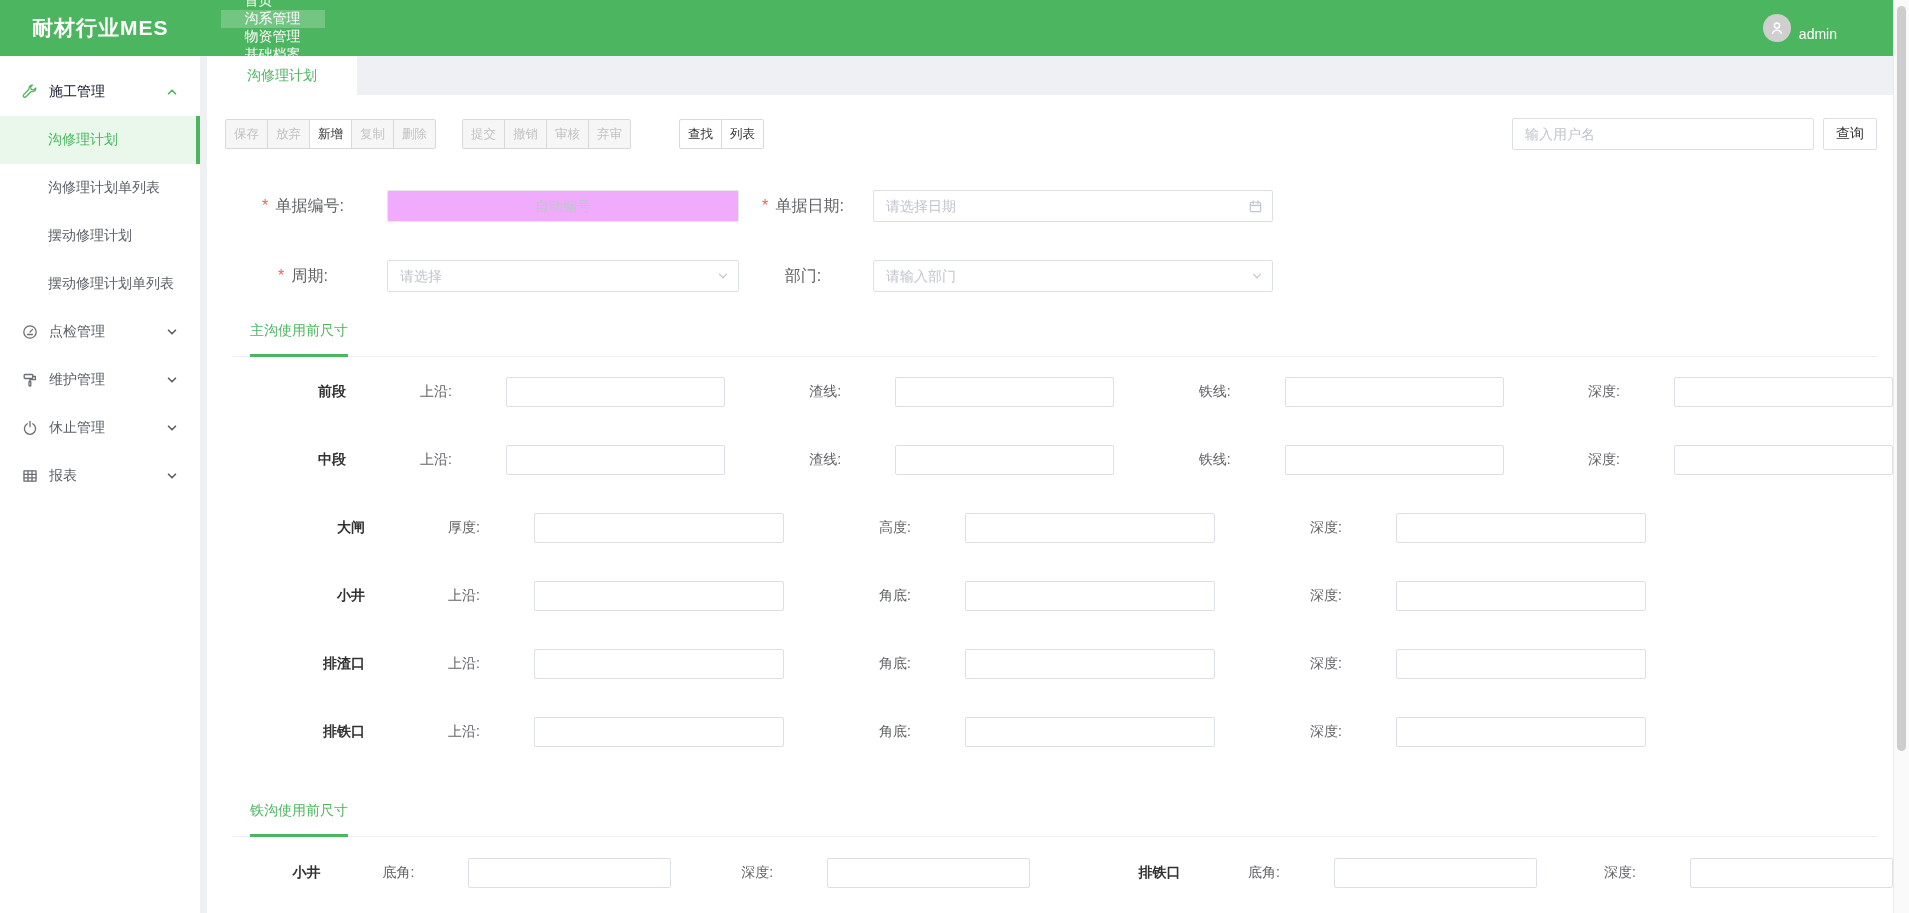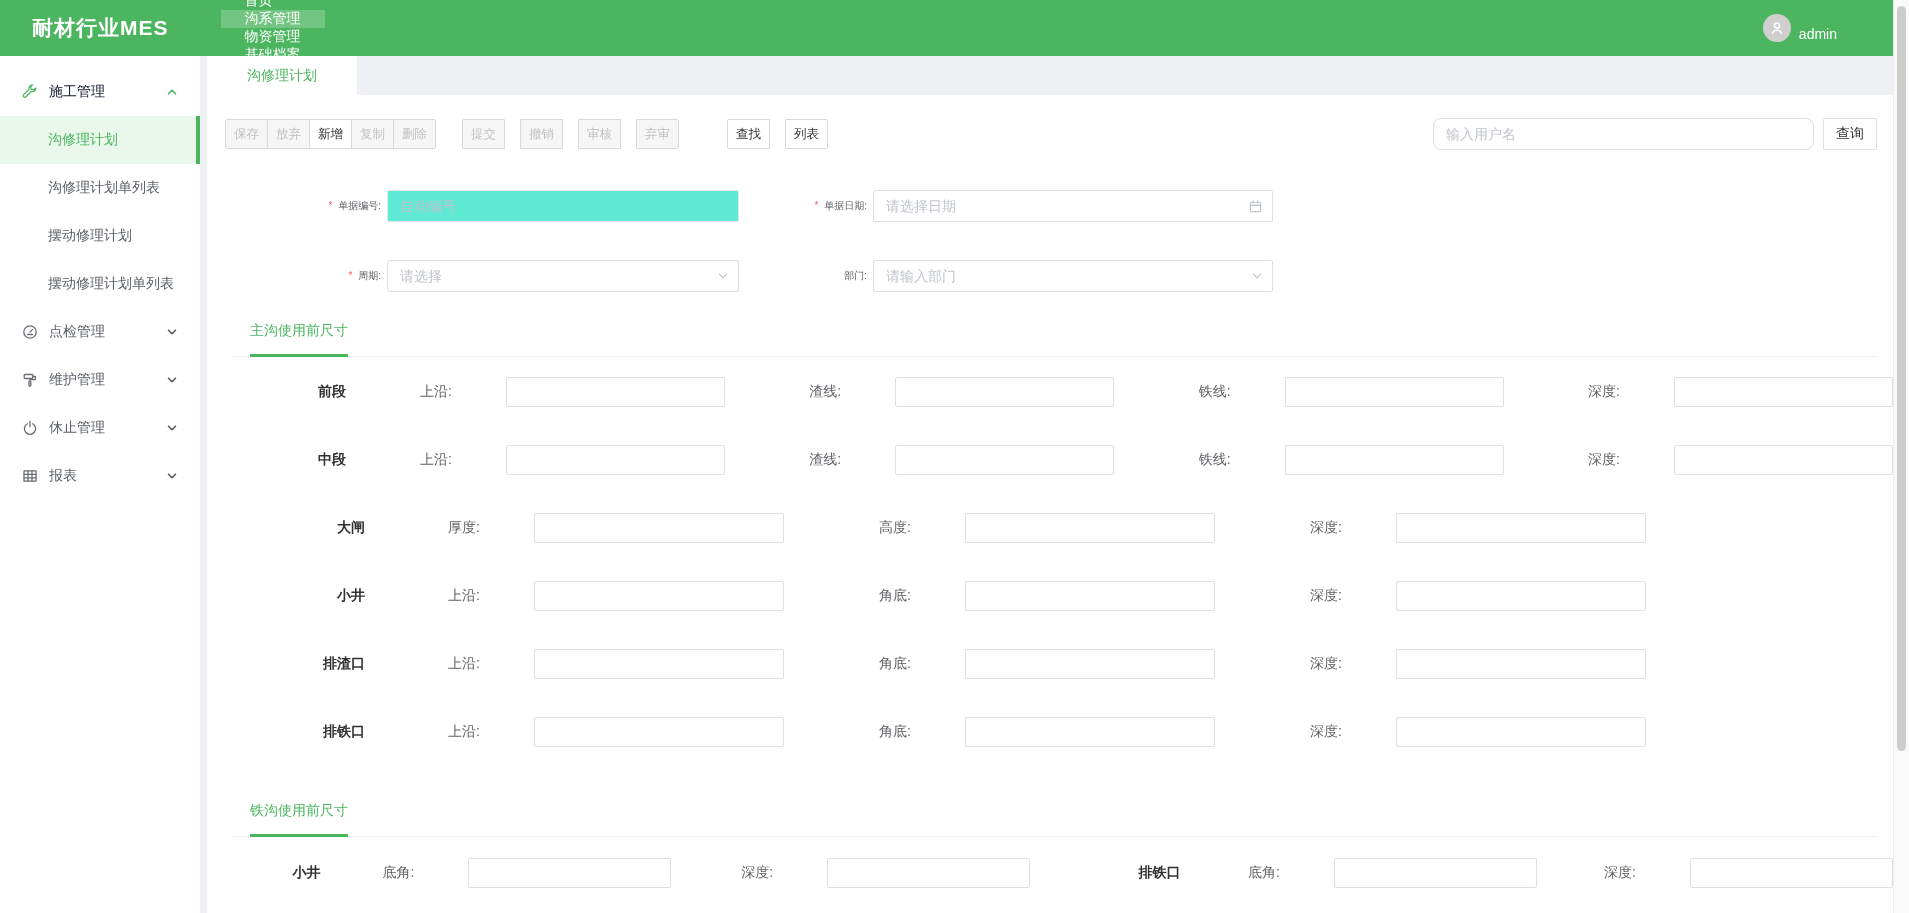--- a/index.html
+++ b/index.html
@@ -32,46 +32,46 @@
   .side-child.active { background: #e9f8eb; color: #4cb55f; border-right: 4px solid #4cb55f; }
 
   
   .main { position: absolute; left: 207px; top: 56px; right: 16px; bottom: 0; background: #fff; }
   .tabbar { height: 39px; background: #eef0f3; display: flex; }
   .tab { height: 39px; display: flex; align-items: center; padding: 0 40px; background: #fff; color: #4cb55f; font-size: 14px; cursor: pointer; }
 
   
   .toolbar { display: flex; align-items: center; margin-top: 23px; padding: 0 16px 0 18px; }
   .btn-group { display: flex; }
-  .btn-group + .btn-group { margin-left: 26px; gap: 16px; }
+  .btn-group + .btn-group { margin-left: 26px; }
   .btn-group.g3 { margin-left: 48px; }
   .tbtn { height: 30px; padding: 0 8px; font-size: 12.5px; background: #fff; border: 1px solid #d9d9d9; color: #333; margin-left: -1px; cursor: pointer; font-family: inherit; }
   .btn-group .tbtn:first-child { margin-left: 0; border-radius: 2px 0 0 2px; }
   .btn-group .tbtn:last-child { border-radius: 0 2px 2px 0; }
   .tbtn.disabled { color: #c2c2c2; background: #f6f6f6; cursor: not-allowed; }
   .searchbox { margin-left: auto; display: flex; align-items: center; }
-  .search-input { width: 381px; height: 32px; border: 1px solid #dcdfe6; border-radius: 8px; padding: 0 12px; font-size: 14px; color: #303133; font-family: inherit; outline: none; }
+  .search-input { width: 302px; height: 32px; border: 1px solid #dcdfe6; border-radius: 2px; padding: 0 12px; font-size: 14px; color: #303133; font-family: inherit; outline: none; }
   .search-input::placeholder { color: #c0c4cc; }
   .qbtn { height: 32px; padding: 0 12px; margin-left: 9px; background: #fff; border: 1px solid #dcdfe6; border-radius: 2px; font-size: 14px; color: #303133; cursor: pointer; font-family: inherit; }
 
   
   .form { padding-left: 18px; }
   .hrow { display: flex; align-items: center; }
   .hrow.r1 { margin-top: 40px; }
   .hrow.r2 { margin-top: 38px; }
   .hfield { display: flex; align-items: center; }
-  .hlbl { text-align: right; padding-right: 6px; color: #606266; font-size: 10px; }
+  .hlbl { text-align: center; padding-right: 6px; color: #606266; font-size: 16px; }
   .hf1 .hlbl { width: 162px; }
   .hf2 .hlbl { width: 134px; }
   .req { color: #f25d5d; margin-right: 3px; }
   .hinput-wrap { position: relative; display: inline-flex; align-items: center; }
   .hinput { height: 32px; border: 1px solid #dcdfe6; border-radius: 2px; padding: 0 12px; font-size: 14px; font-family: inherit; color: #303133; outline: none; background: #fff; }
   .hf1 .hinput { width: 352px; }
   .hf2 .hinput { width: 400px; }
-  .hinput:disabled { background: #5eead4; border-color: #e4e7ed; }
+  .hinput:disabled { background: #f0abfc; border-color: #e4e7ed; text-align: center; }
   .hinput::placeholder { color: #c0c4cc; }
   .suffix-ico { position: absolute; right: 10px; display: inline-flex; pointer-events: none; }
   .suffix-ico svg { stroke: #c0c4cc; fill: none; stroke-width: 1.2; stroke-linecap: round; }
 
   
   .section-h { margin: 0 16px 0 7px; padding-left: 18px; border-bottom: 1px solid #ebeef5; }
   .section-h.s1 { margin-top: 28px; }
   .section-h.s2 { margin-top: 53px; }
   .section-h .stitle { display: inline-block; color: #4cb55f; font-size: 14px; line-height: 20px; padding-bottom: 14px; border-bottom: 3px solid #4cb55f; margin-bottom: -1px; }
 

